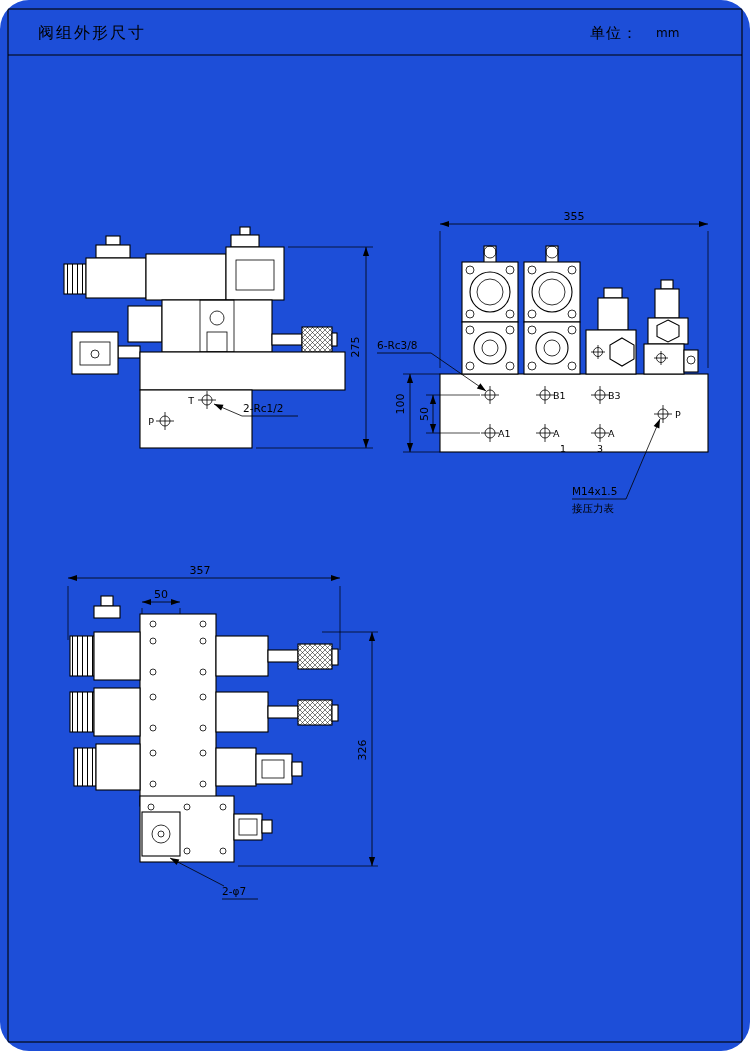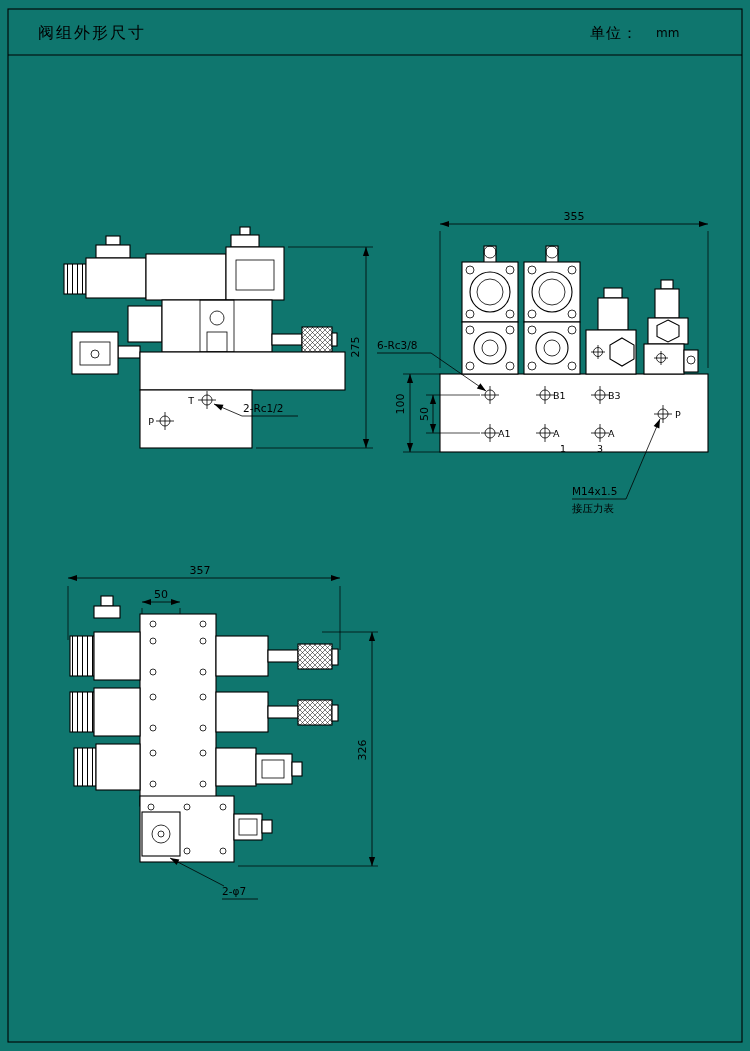--- a/index.html
+++ b/index.html
@@ -1,16 +1,16 @@
 <!DOCTYPE html>
 <html><head>
 <meta charset="utf-8">
 <style>
   html,body{margin:0;padding:0;background:#ffffff;}
-  .sheet{position:relative;width:750px;height:1051px;background:#0f766e;overflow:hidden;}
+  .sheet{position:relative;width:750px;height:1051px;background:#1d4ed8;overflow:hidden;border-radius:29px;}
   svg{display:block;}
   svg text{font-family:"DejaVu Sans","Liberation Sans",sans-serif;fill:#000;}
   .s{fill:#ffffff;stroke:#000;stroke-width:1.1;}
   .o{fill:none;stroke:#000;stroke-width:1.1;}
   .thin{fill:none;stroke:#000;stroke-width:0.8;}
   .dim{fill:none;stroke:#000;stroke-width:0.8;}
   .ext{fill:none;stroke:#000;stroke-width:0.7;}
   .t-title{font-size:16px;letter-spacing:2px;}
   .t-unit{font-size:15px;letter-spacing:1px;}
   .t-mm{font-size:12px;}

